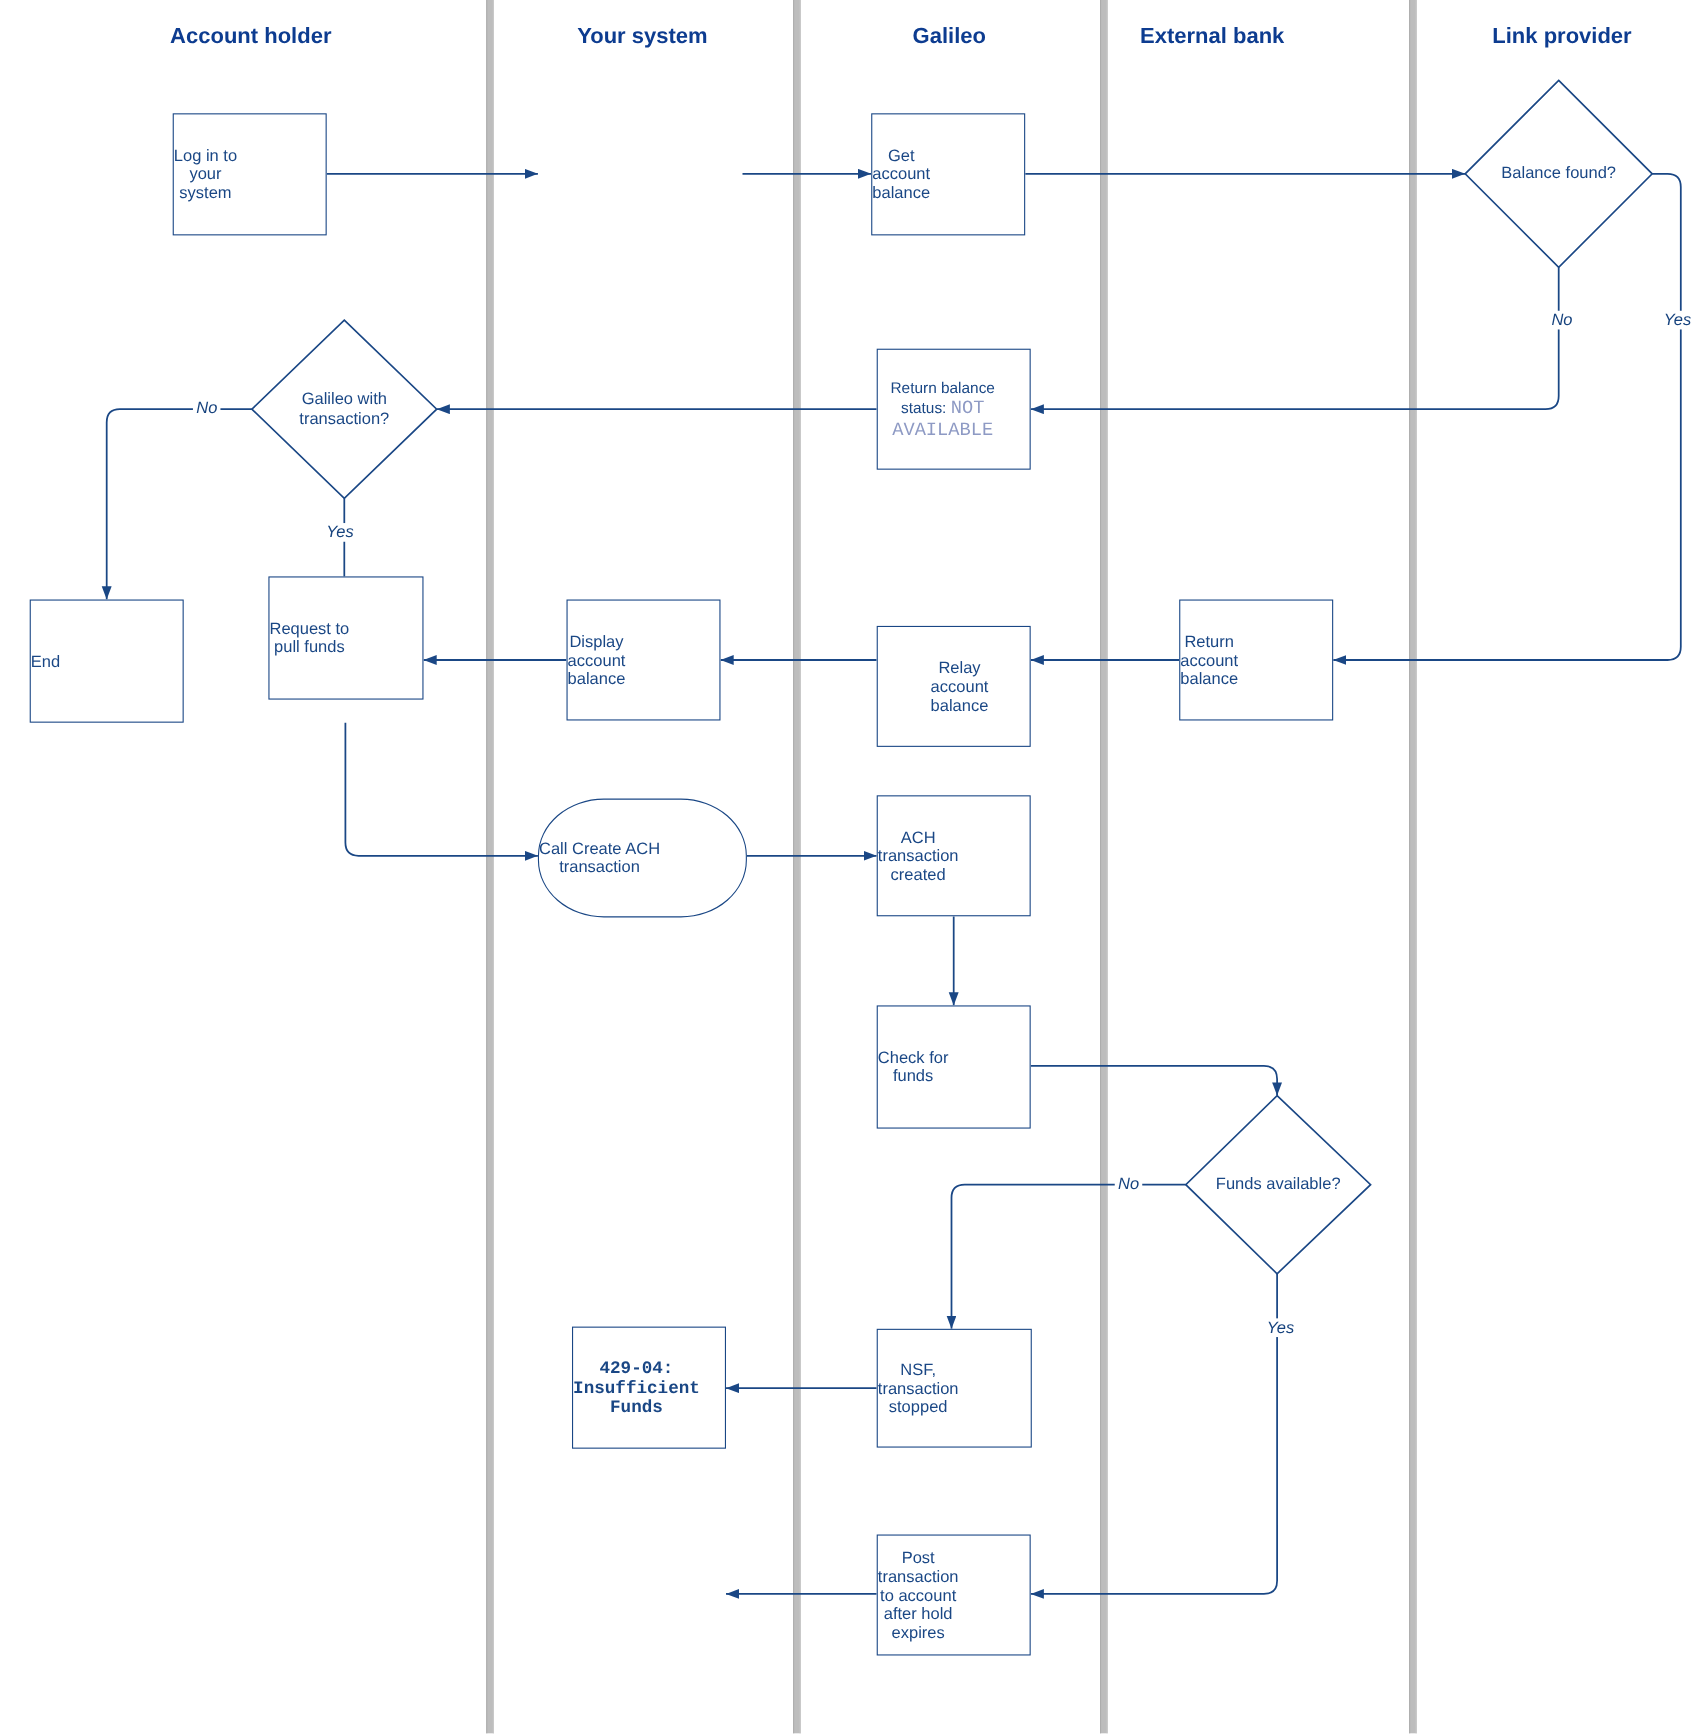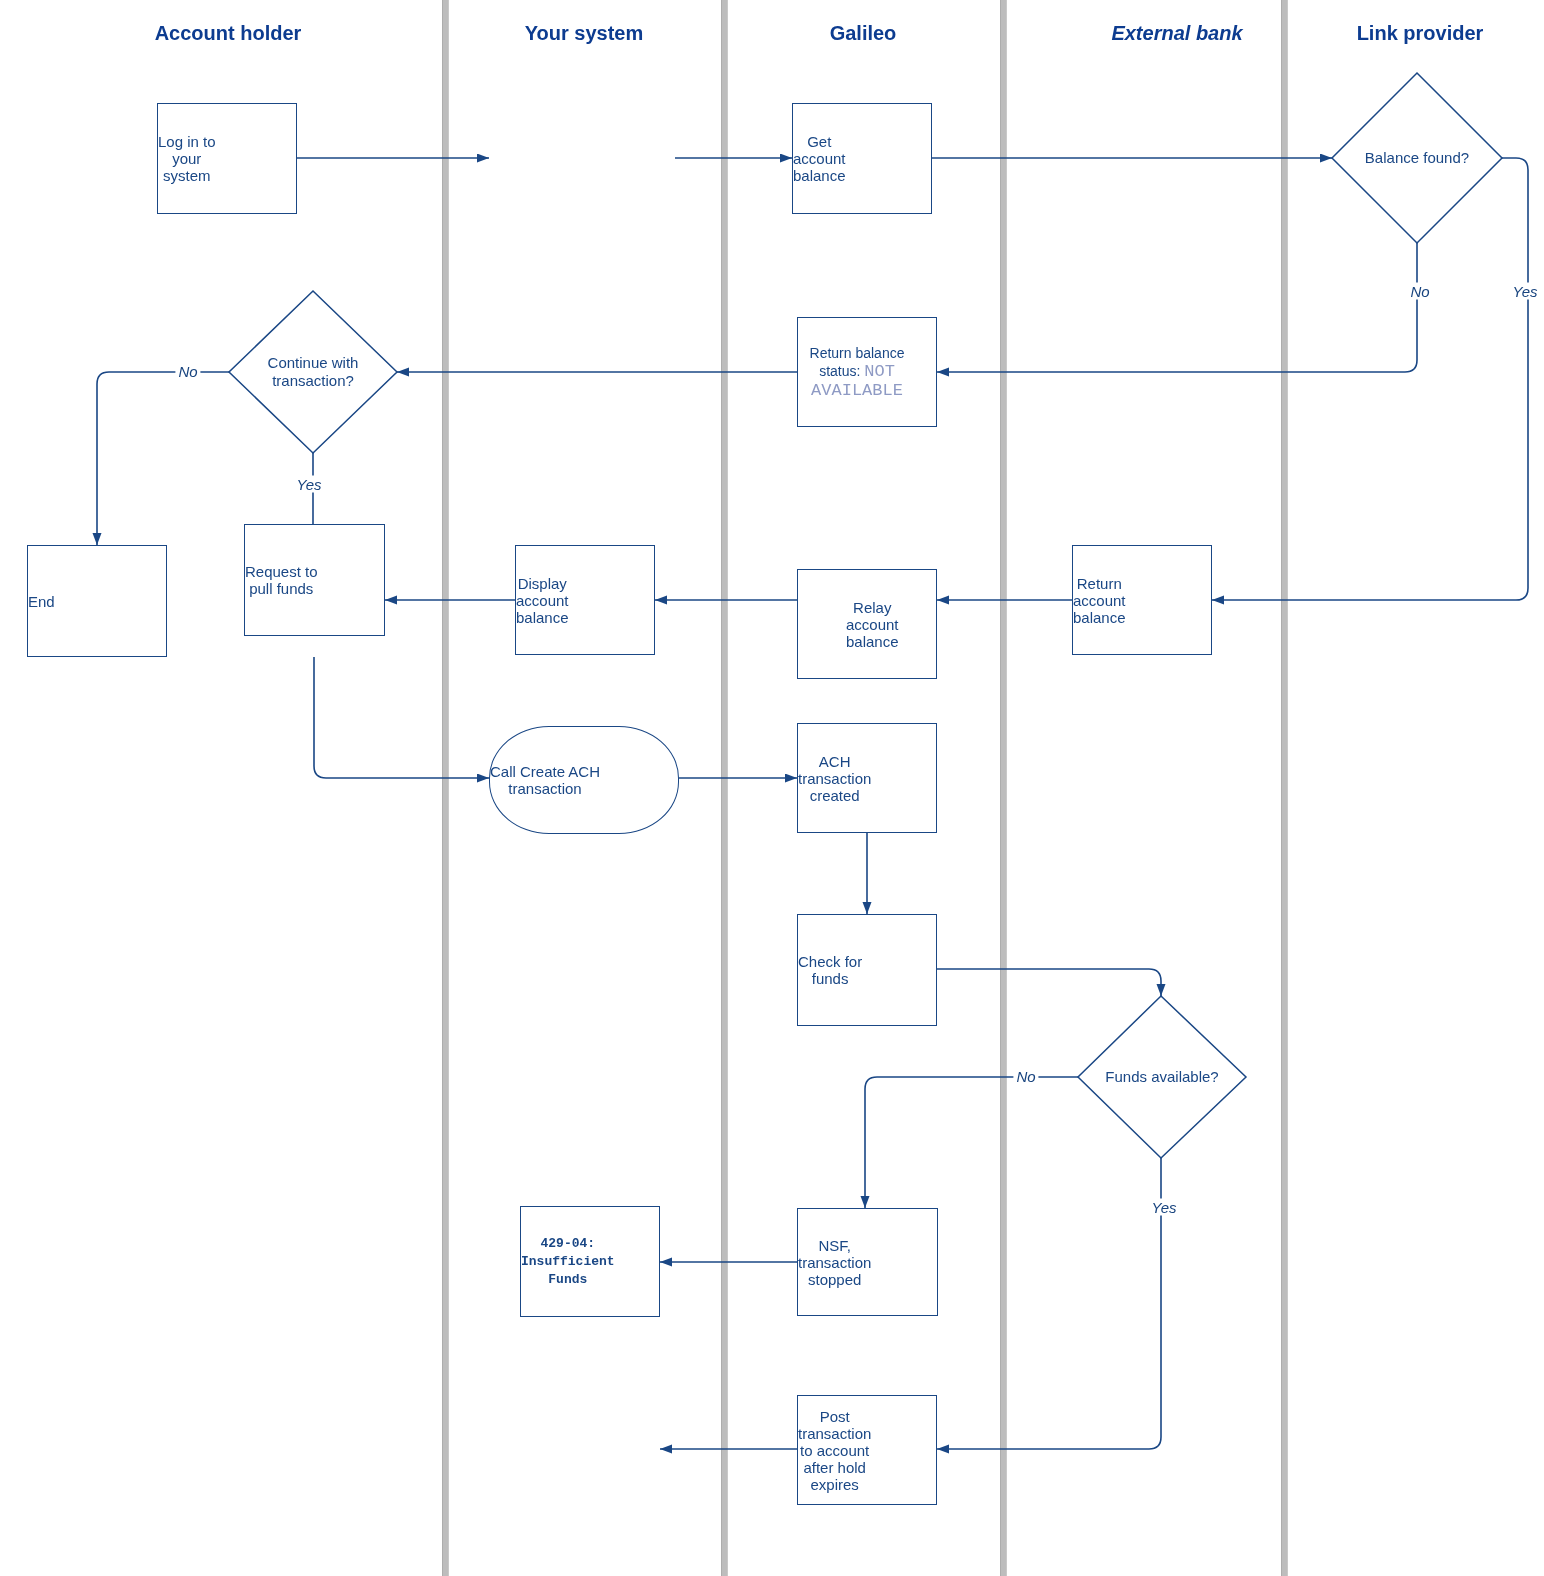--- a/index.html
+++ b/index.html
@@ -21,21 +21,21 @@
   .edge{fill:none;stroke:#1a4785;stroke-width:1.6px;}
   .diamond{fill:#ffffff;stroke:#1a4785;stroke-width:1.5px;}
 
   
   .node{position:absolute;z-index:3;background:#ffffff;border:1.5px solid #1a4785;
         box-sizing:border-box;display:flex;align-items:center;
         text-align:center;color:#1a4785;font-size:15px;line-height:17px;}
   .node .txt{white-space:pre-line;}
   .stadium{border-radius:60px/52px;}
   .mono{font-family:"Liberation Mono","DejaVu Sans Mono",monospace;font-weight:bold;
-        font-size:13px;line-height:18px;}
+        font-size:16px;line-height:18px;}
   .code-light{font-family:"Liberation Mono","DejaVu Sans Mono",monospace;
               color:#8e9ac4;font-size:17px;}
 
   
   .dlabel{position:absolute;z-index:4;transform:translate(-50%,-50%);
           text-align:center;color:#1a4785;font-size:15px;line-height:18px;white-space:pre-line;}
   .elabel{position:absolute;z-index:4;transform:translate(-50%,-50%);
           background:#ffffff;padding:0 3px;color:#17437e;font-size:15px;font-style:italic;}
 
   
@@ -61,21 +61,21 @@
   #dl-continue{left:301px;top:372px;width:160px;}
   #dl-funds{left:1150px;top:1077px;width:180px;}
 
   #el-bf-no{left:1408px;top:291px;}
   #el-bf-yes{left:1513px;top:291px;}
   #el-cwt-no{left:176px;top:371px;}
   #el-cwt-yes{left:297px;top:484px;}
   #el-fa-no{left:1014px;top:1076px;}
   #el-fa-yes{left:1152px;top:1207px;}
 
-  #lh-1{left:216px;} #lh-2{left:572px;} #lh-3{left:851px;} #lh-4{left:1165px;font-style:italic;} #lh-5{left:1408px;}
+  #lh-1{left:216px;} #lh-2{left:572px;} #lh-3{left:851px;} #lh-4{left:1090px;} #lh-5{left:1408px;}
 </style>
 </head>
 <body>
 
 <div class="canvas">
 
   <div class="divider d1"></div>
   <div class="divider d2"></div>
   <div class="divider d3"></div>
   <div class="divider d4"></div>
@@ -193,21 +193,21 @@
 
   <div class="node" id="n-post">
     <div class="txt">Post
 transaction
 to account
 after hold
 expires</div>
   </div>
 
   <div class="dlabel" id="dl-balance-found">Balance found?</div>
-  <div class="dlabel" id="dl-continue">Continue with
+  <div class="dlabel" id="dl-continue">Galileo with
 transaction?</div>
   <div class="dlabel" id="dl-funds">Funds available?</div>
 
   <div class="elabel" id="el-bf-no">No</div>
   <div class="elabel" id="el-bf-yes">Yes</div>
   <div class="elabel" id="el-cwt-no">No</div>
   <div class="elabel" id="el-cwt-yes">Yes</div>
   <div class="elabel" id="el-fa-no">No</div>
   <div class="elabel" id="el-fa-yes">Yes</div>
 

